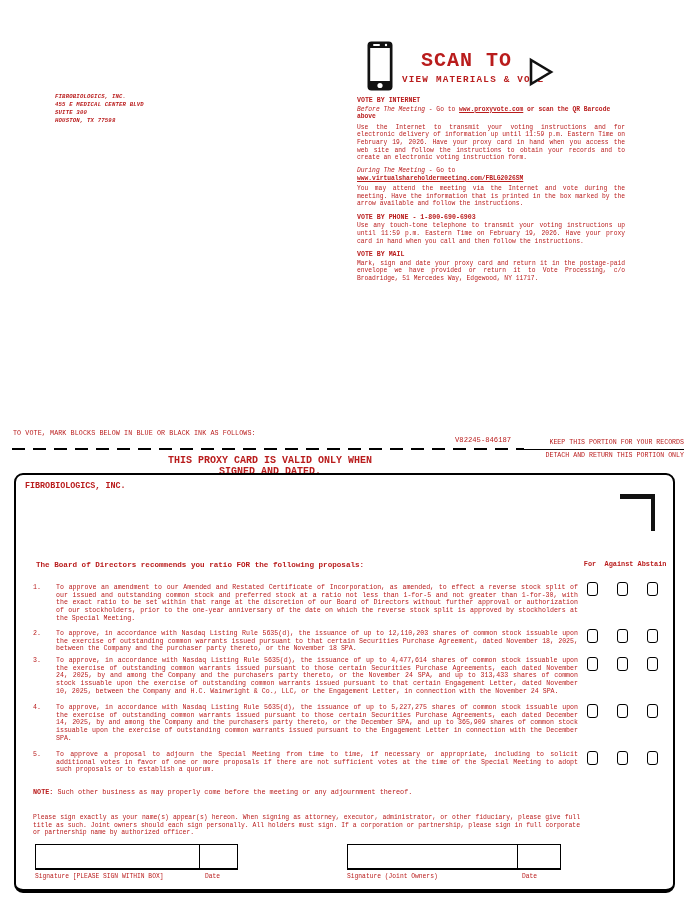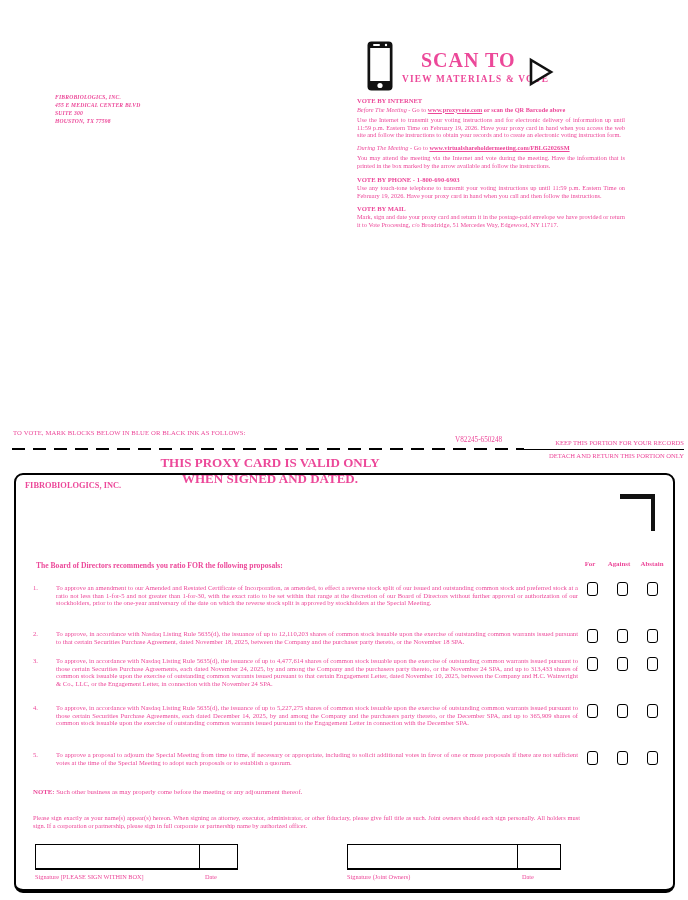--- a/index.html
+++ b/index.html
@@ -1,18 +1,18 @@
 <!DOCTYPE html>
 <html><head>
 <meta charset="utf-8">
 <style>
   html,body { margin:0; padding:0; background:#fff; }
   .page {
-    position:relative; width:688px; height:900px; background:#fff; color:#ec4899;
-    font-family:Liberation Serif, serif; overflow:hidden;
+    position:relative; width:688px; height:900px; background:#fff; color:#b91c1c;
+    font-family:Liberation Mono, monospace; overflow:hidden;
   }
   .abs { position:absolute; }
 
   
   .sender { left:55px; top:93px; font-size:5.6px; line-height:8px;
             font-style:italic; font-weight:700; letter-spacing:.2px; }
 
   
   .phone-icon { left:367px; top:41px; }
   .scan-title { left:421px; top:49px; font-size:20px; font-weight:800; letter-spacing:1px; }
@@ -30,21 +30,21 @@
   .lnk { font-weight:700; text-decoration:underline; }
 
   
   .mark-ins { left:13px;  top:429px; font-size:6.7px; letter-spacing:.1px; }
   .ctrl     { left:455px; top:436px; font-size:7.2px; }
   .keep     { right:4px;  top:439px; font-size:6.6px; }
   .rline    { left:523px; top:449px; width:161px; height:1.2px; background:#000; }
   .detach   { right:4px;  top:452px; font-size:6.6px; }
   .dashline { left:12px;  top:448px; width:512px; height:1.8px;
               background:repeating-linear-gradient(90deg,#000 0 13px,transparent 13px 21px); }
-  .valid    { left:158px; top:455px; width:224px; text-align:center; font-weight:700; font-size:13px; }
+  .valid    { left:158px; top:455px; width:224px; text-align:center; font-weight:700; font-size:10px; }
 
   
   .card { left:14px; top:473px; width:661px; height:420px; box-sizing:border-box;
           border:2.4px solid #000; border-bottom-width:4px; border-radius:9px; }
   .company { left:9px; top:6px; font-size:8.4px; font-weight:700; }
   .cbr-h { left:604px; top:19px; width:35px; height:4.5px; background:#111; }
   .cbr-v { left:634.5px; top:19px; width:4.5px; height:37px; background:#111; }
   .rec   { left:20px; top:86px; font-size:7.6px; font-weight:700; }
   .opt   { top:85px; font-size:6.9px; font-weight:700; transform:translateX(-50%); white-space:nowrap; }
   .opt-for { left:574px; } .opt-against { left:603px; } .opt-abstain { left:636px; }
@@ -107,21 +107,21 @@
     <div class="ins-p">Use the Internet to transmit your voting instructions and for electronic delivery of information up until 11:59 p.m. Eastern Time on February 19, 2026. Have your proxy card in hand when you access the web site and follow the instructions to obtain your records and to create an electronic voting instruction form.</div>
     <div class="meeting-line" style="margin-top:5px;"><span class="it">During The Meeting</span><span> - Go to </span><span class="lnk">www.virtualshareholdermeeting.com/FBLG2026SM</span></div>
     <div class="ins-p">You may attend the meeting via the Internet and vote during the meeting. Have the information that is printed in the box marked by the arrow available and follow the instructions.</div>
     <div class="ins-h">VOTE BY PHONE - 1-800-690-6903</div>
     <div class="ins-p" style="margin-top:0.5px;">Use any touch-tone telephone to transmit your voting instructions up until 11:59 p.m. Eastern Time on February 19, 2026. Have your proxy card in hand when you call and then follow the instructions.</div>
     <div class="ins-h">VOTE BY MAIL</div>
     <div class="ins-p" style="margin-top:0.5px;">Mark, sign and date your proxy card and return it in the postage-paid envelope we have provided or return it to Vote Processing, c/o Broadridge, 51 Mercedes Way, Edgewood, NY 11717.</div>
   </div>
 
   <div class="abs mark-ins">TO VOTE, MARK BLOCKS BELOW IN BLUE OR BLACK INK AS FOLLOWS:</div>
-  <div class="abs ctrl">V82245-650248</div>
+  <div class="abs ctrl">V82245-846187</div>
   <div class="abs keep">KEEP THIS PORTION FOR YOUR RECORDS</div>
   <div class="abs dashline"></div>
   <div class="abs rline"></div>
   <div class="abs detach">DETACH AND RETURN THIS PORTION ONLY</div>
   <div class="abs valid">THIS PROXY CARD IS VALID ONLY WHEN SIGNED AND DATED.</div>
 
   <div class="abs card">
     <div class="abs company">FIBROBIOLOGICS, INC.</div>
     <div class="abs cbr-h"></div>
     <div class="abs cbr-v"></div>

